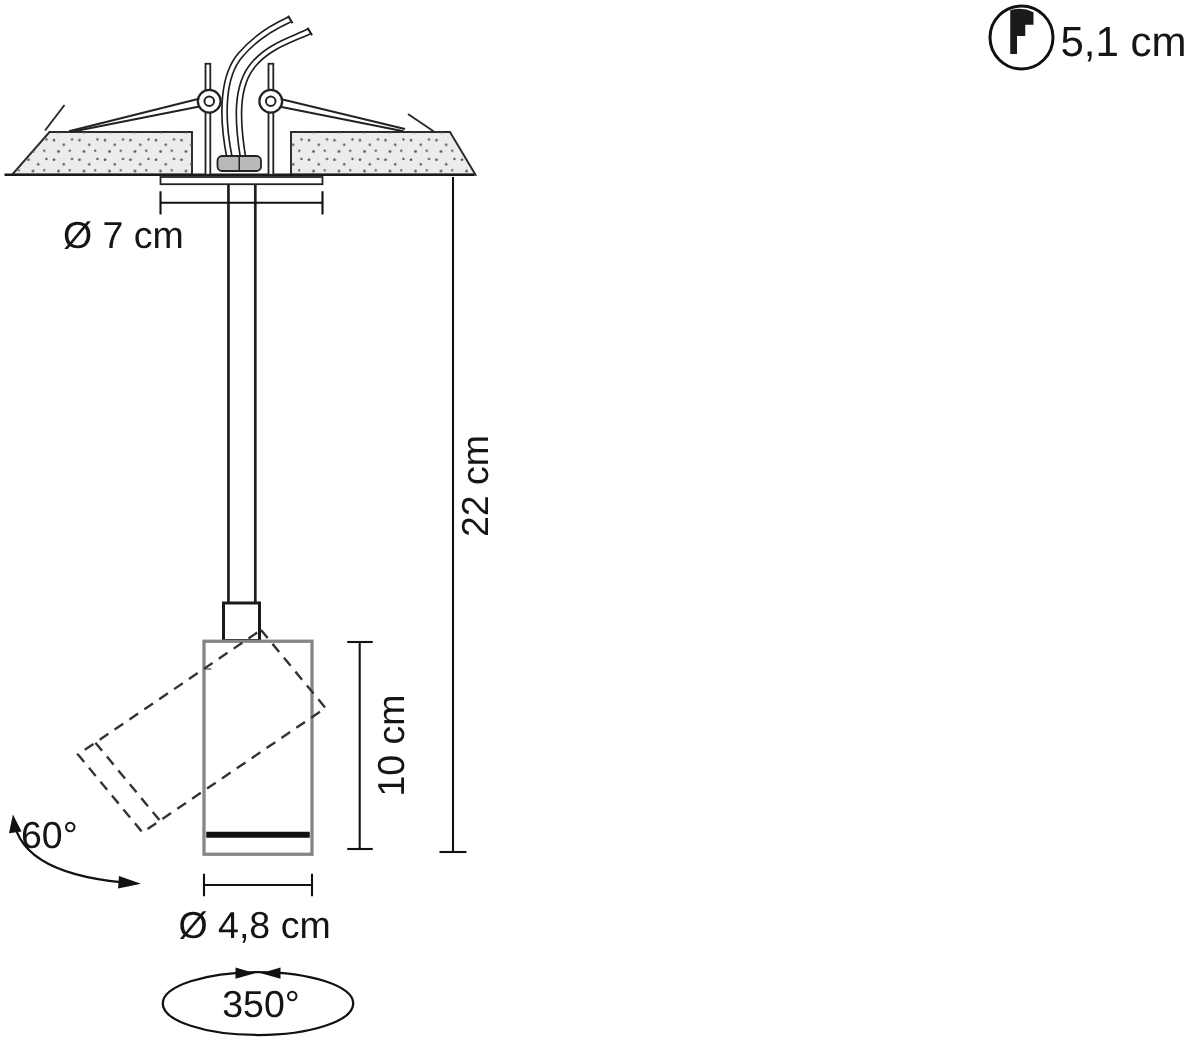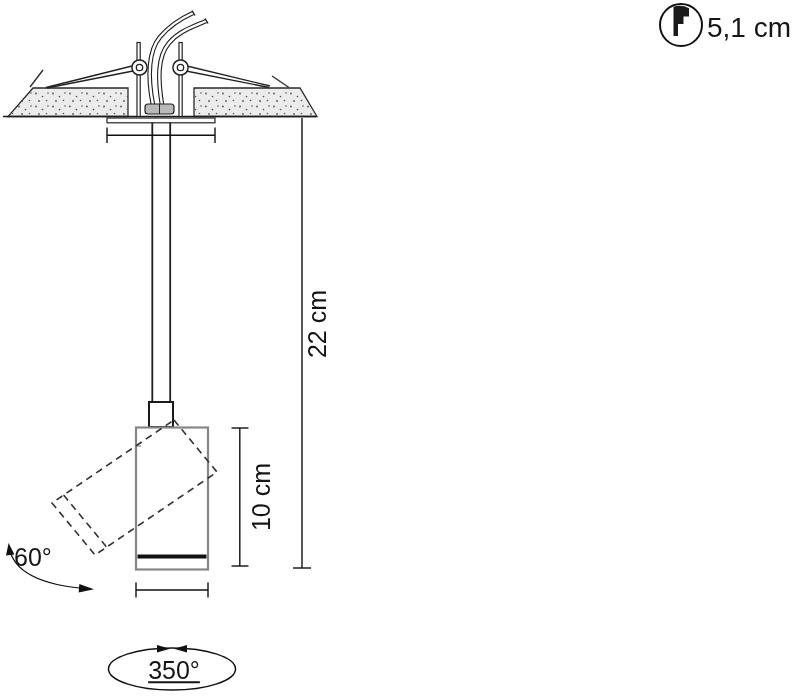--- a/index.html
+++ b/index.html
@@ -5,21 +5,21 @@
   html,body{margin:0;padding:0;background:#fff;}
   #stage{
     position:relative;width:795px;height:697px;background:#fff;overflow:hidden;
     font-family:"Liberation Sans", sans-serif;color:#151515;
   }
   #stage svg{position:absolute;left:0;top:0;}
   .dim-label{
     position:absolute;font-size:25px;line-height:1.1;white-space:nowrap;color:#151515;
   }
   .dim-label.rot{transform:translate(-50%,-50%) rotate(-90deg);}
-  .dim-label.ctr{transform:translate(-50%,-50%);text-decoration:underline;}
+  .dim-label.ctr{transform:translate(-50%,-50%);}
   .small-label{font-size:28px;}
 </style>
 </head>
 <body>
 
 <div id="stage">
 
   <svg width="795" height="697" viewBox="0 0 795 697">
     <defs>
       <pattern id="stip" width="17" height="13" patternUnits="userSpaceOnUse">
@@ -126,24 +126,26 @@
       <polygon points="157,645 157,652.5 170,648.8" fill="#111"></polygon>
       <polygon points="187,645 187,652.5 174,648.8" fill="#111"></polygon>
     </g>
 
     <g>
       <circle cx="681" cy="25" r="21" fill="#fff" stroke="#111" stroke-width="2"></circle>
       <path d="M 673.5 36 L 673.5 6.8 A 21 21 0 0 1 689 8.2 L 689 16.5 L 683.5 16.5 L 683.5 24 L 678 24 L 678 36 Z" fill="#1a1a1a"></path>
     </g>
   </svg>
 
+  <div class="dim-label" style="left:42px;top:144px;">Ø 7 cm</div>
 
   <div class="dim-label rot" style="left:318px;top:324px;">22 cm</div>
 
   <div class="dim-label rot" style="left:262px;top:497px;">10 cm</div>
 
+  <div class="dim-label" style="left:119px;top:604px;">Ø 4,8 cm</div>
 
   <div class="dim-label" style="left:14px;top:544px;">60°</div>
 
   <div class="dim-label ctr" style="left:174px;top:671px;">350°</div>
 
   <div class="dim-label small-label" style="left:707px;top:13px;">5,1 cm</div>
 </div>
 
 </body></html>

